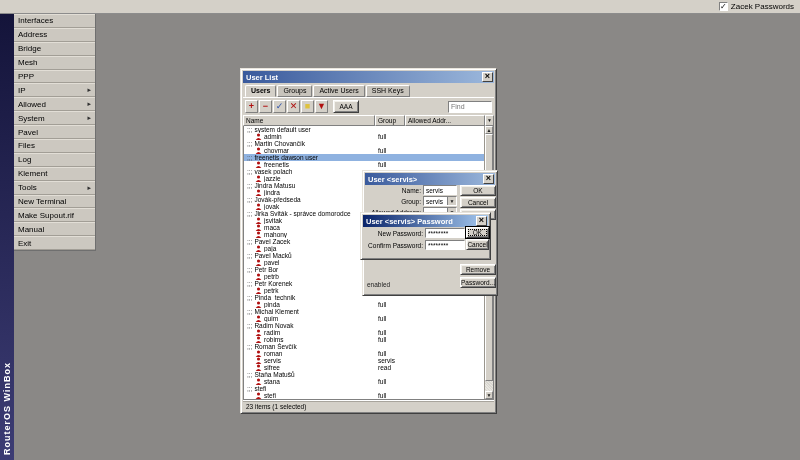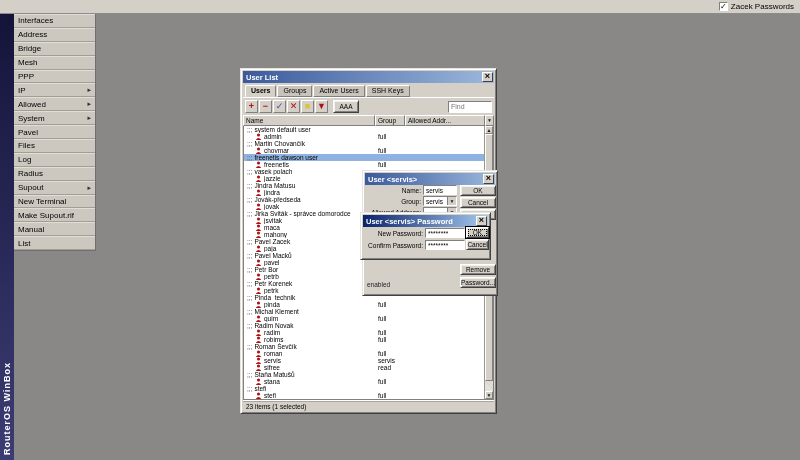--- a/index.html
+++ b/index.html
@@ -134,37 +134,37 @@
     <div class="menu-item">
       <span class="mi-label">Pavel</span>
     </div>
     <div class="menu-item">
       <span class="mi-label">Files</span>
     </div>
     <div class="menu-item">
       <span class="mi-label">Log</span>
     </div>
     <div class="menu-item">
-      <span class="mi-label">Radius</span>
-    </div>
-    <div class="menu-item">
-      <span class="mi-label">Supout</span>
+      <span class="mi-label">Klement</span>
+    </div>
+    <div class="menu-item">
+      <span class="mi-label">Tools</span>
       <span class="mi-arrow">▸</span>
     </div>
     <div class="menu-item">
       <span class="mi-label">New Terminal</span>
     </div>
     <div class="menu-item">
       <span class="mi-label">Make Supout.rif</span>
     </div>
     <div class="menu-item">
       <span class="mi-label">Manual</span>
     </div>
     <div class="menu-item">
-      <span class="mi-label">List</span>
+      <span class="mi-label">Exit</span>
     </div>
   </div>
 
 <div class="window userlist">
   <div class="titlebar tb-main">
     <span class="t">User List</span>
     <div class="close-btn">
         <span>×</span>
       </div>
   </div>

